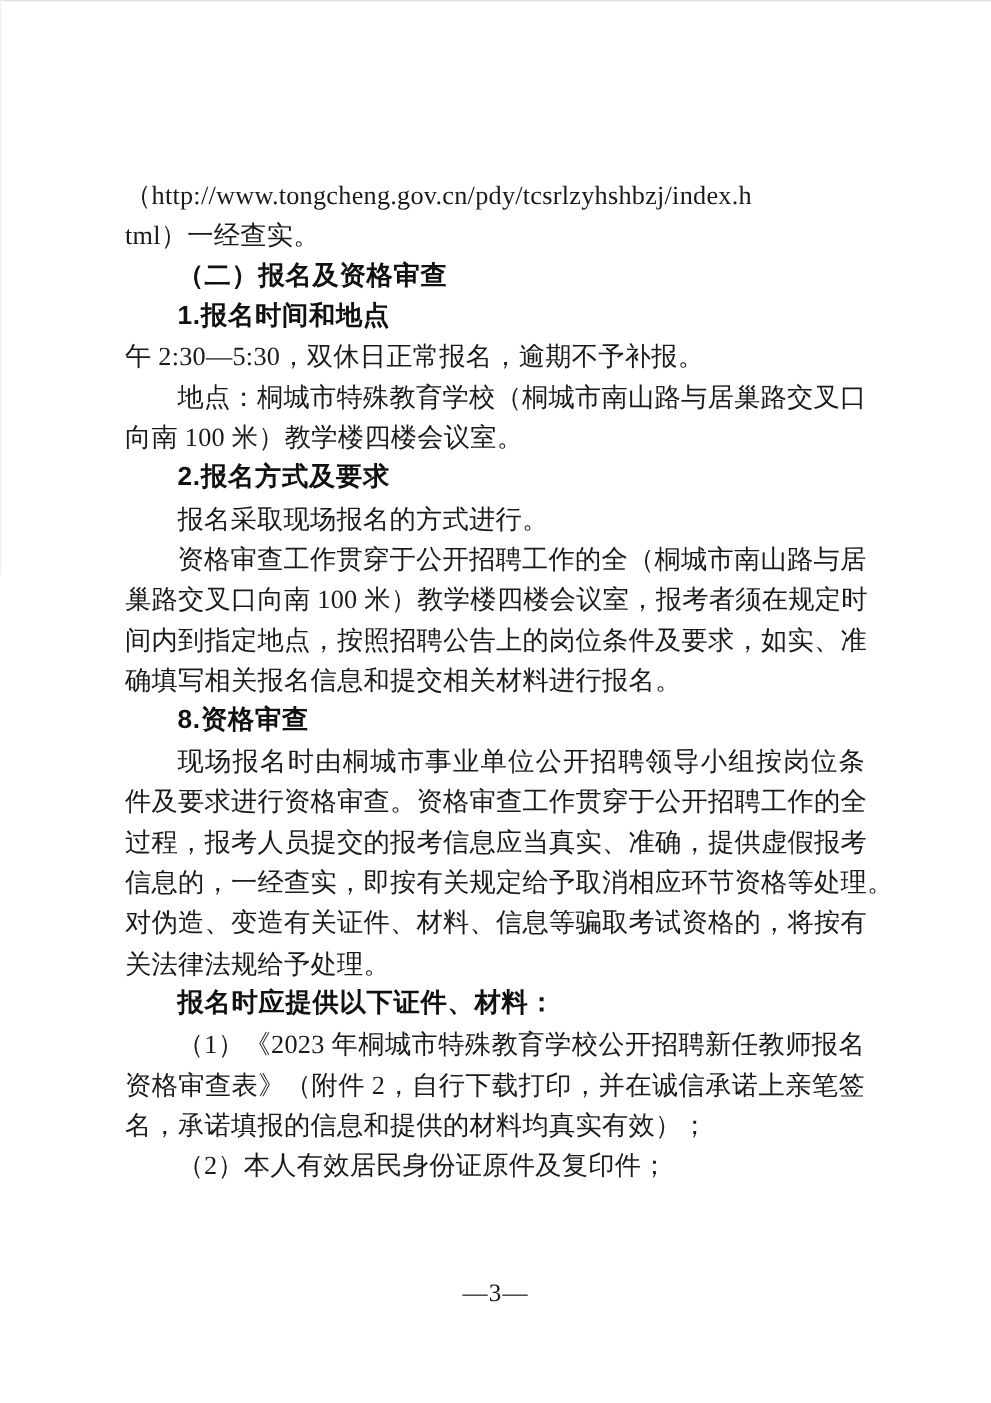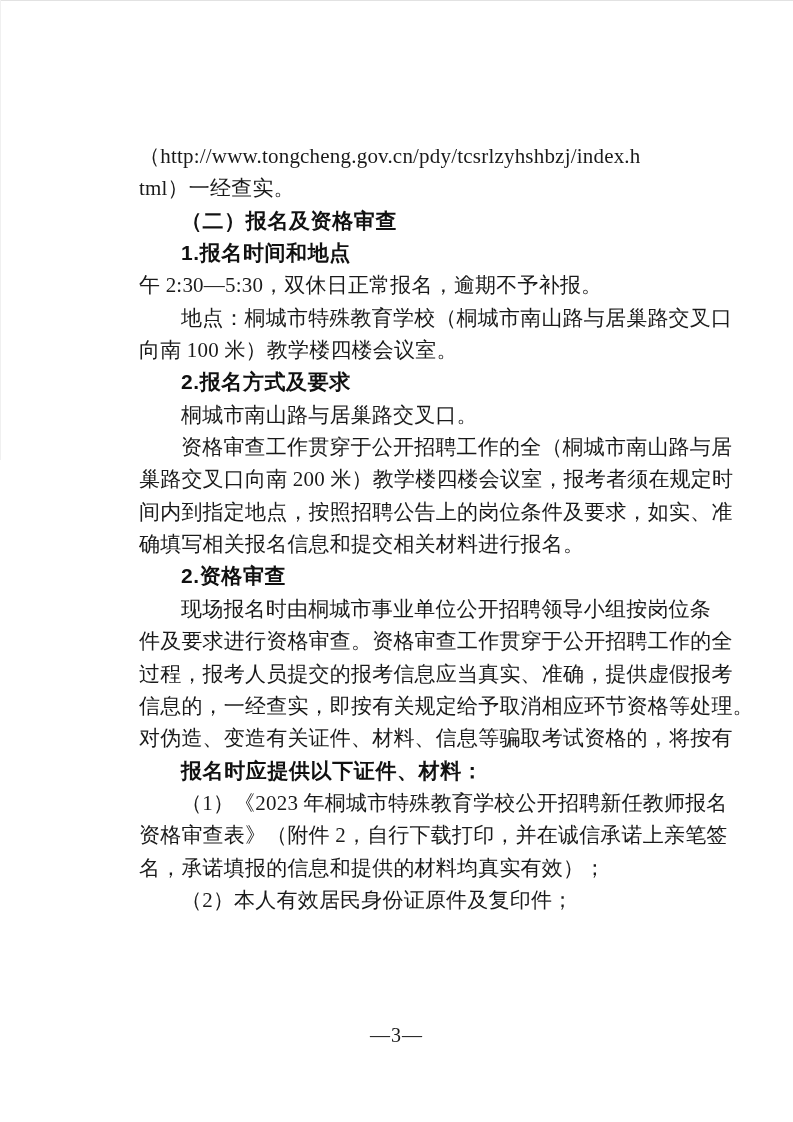--- a/index.html
+++ b/index.html
@@ -31,21 +31,20 @@
     width: 592px;
   }
   .ln {
     display: block;
     height: 32.35px;
     line-height: 32.35px;
     font-size: 21px;
     white-space: pre;
     letter-spacing: 0.2px;
     color: #1a1a1a;
-    margin-left: 39px;
   }
   .ind {
     padding-left: 42px;
   }
   .hd {
     font-family: "Liberation Sans", "DejaVu Sans", sans-serif;
     font-weight: 700;
     color: #111111;
     letter-spacing: 0.6px;
   }
@@ -74,31 +73,32 @@
 
 <main class="doc-body">
   <div class="ln">（http://www.tongcheng.gov.cn/pdy/tcsrlzyhshbzj/index.h</div>
   <div class="ln">tml）一经查实。</div>
   <div class="ln ind hd">（二）报名及资格审查</div>
   <div class="ln ind hd">1.报名时间和地点</div>
   <div class="ln">午 2:30—5:30，双休日正常报名，逾期不予补报。</div>
   <div class="ln ind fill">地点：桐城市特殊教育学校（桐城市南山路与居巢路交叉口</div>
   <div class="ln">向南 100 米）教学楼四楼会议室。</div>
   <div class="ln ind hd">2.报名方式及要求</div>
-  <div class="ln ind">桐城市南山路与居巢路交叉口。</div>
+  <div class="ln ind">报名采取现场报名的方式进行。</div>
   <div class="ln ind fill">资格审查工作贯穿于公开招聘工作的全（桐城市南山路与居</div>
-  <div class="ln fill">巢路交叉口向南 200 米）教学楼四楼会议室，报考者须在规定时</div>
+  <div class="ln fill">巢路交叉口向南 100 米）教学楼四楼会议室，报考者须在规定时</div>
   <div class="ln fill">间内到指定地点，按照招聘公告上的岗位条件及要求，如实、准</div>
   <div class="ln">确填写相关报名信息和提交相关材料进行报名。</div>
-  <div class="ln ind hd">2.资格审查</div>
+  <div class="ln ind hd">8.资格审查</div>
   <div class="ln ind fill">现场报名时由桐城市事业单位公开招聘领导小组按岗位条</div>
   <div class="ln fill">件及要求进行资格审查。资格审查工作贯穿于公开招聘工作的全</div>
   <div class="ln fill">过程，报考人员提交的报考信息应当真实、准确，提供虚假报考</div>
   <div class="ln fill">信息的，一经查实，即按有关规定给予取消相应环节资格等处理。</div>
   <div class="ln fill">对伪造、变造有关证件、材料、信息等骗取考试资格的，将按有</div>
+  <div class="ln">关法律法规给予处理。</div>
   <div class="ln ind hd">报名时应提供以下证件、材料：</div>
   <div class="ln ind fill">（1）《2023 年桐城市特殊教育学校公开招聘新任教师报名</div>
   <div class="ln fill">资格审查表》（附件 2，自行下载打印，并在诚信承诺上亲笔签</div>
   <div class="ln">名，承诺填报的信息和提供的材料均真实有效）；</div>
   <div class="ln ind">（2）本人有效居民身份证原件及复印件；</div>
 </main>
 
 <div class="page-footer">—3—</div>
 
 </body></html>

